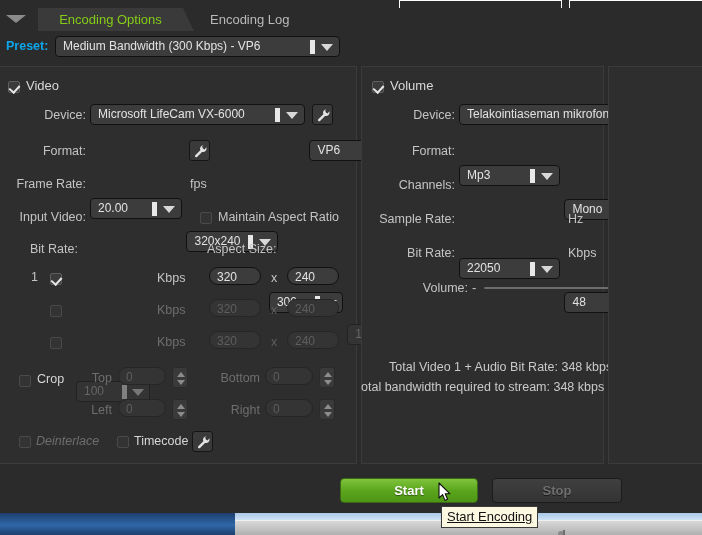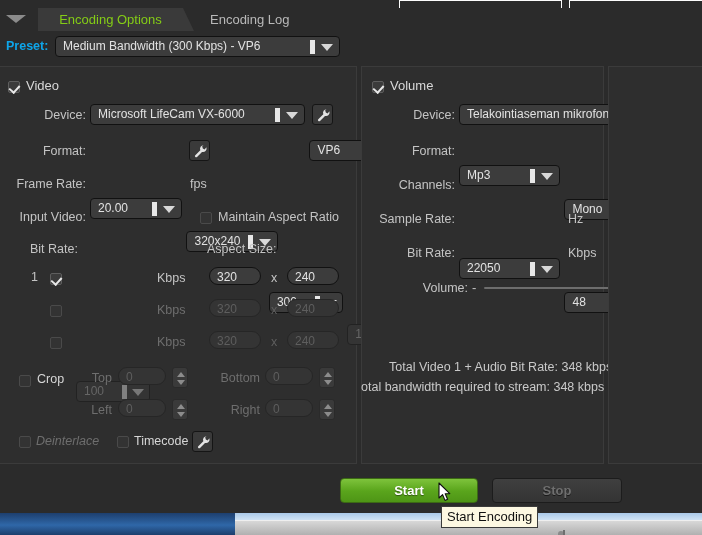--- a/index.html
+++ b/index.html
@@ -97,21 +97,21 @@
      font-size:13px;font-weight:bold;text-align:center;line-height:24px;cursor:pointer;}
   #start-button{left:340px;width:138px;color:#ffffff;border:1px solid #3c6a14;
      background:linear-gradient(to bottom,#7ec33c,#5aa51c 52%,#4e9516);
      text-shadow:0 1px 1px rgba(0,0,0,.45);}
   #stop-button{left:492px;width:130px;color:#6f6f6f;border:1px solid #1c1c1c;
      background:linear-gradient(to bottom,#3f3f3f,#343434);text-shadow:0 1px 0 #1a1a1a;cursor:default;}
 
   
   #cursor{position:absolute;left:438px;top:482px;width:13px;height:20px;}
   #tooltip{position:absolute;left:441px;top:506px;background:#fdf8e2;border:1px solid #3b3b3b;
-     color:#101010;font-size:13px;padding:2px 5px 3px 5px;white-space:nowrap;z-index:40;}
+     color:#101010;font-size:13px;padding:2px 5px 3px 5px;white-space:nowrap;z-index:40;text-decoration:underline;}
 
   
   .osbar{position:absolute;left:0;top:513px;width:702px;height:22px;background:#bfbfbf;}
   .osbar .blue{position:absolute;left:0;top:0;width:702px;height:7px;
      background:linear-gradient(to bottom,#a9c8e8,#cfe2f4);}
   .osbar .bluefill{position:absolute;left:0;top:0;width:235px;height:22px;
      background:linear-gradient(to bottom,#1d3f6e,#2f67a8 55%,#1c3e6c);}
   .osbar .track{position:absolute;left:235px;top:7px;width:467px;height:15px;
      background:linear-gradient(to bottom,#d8d8d8,#b0b0b0);border-top:1px solid #efefef;box-sizing:border-box;}
   .osbar .grip{position:absolute;left:328px;top:9px;width:2px;height:11px;background:#6e6e6e;}

